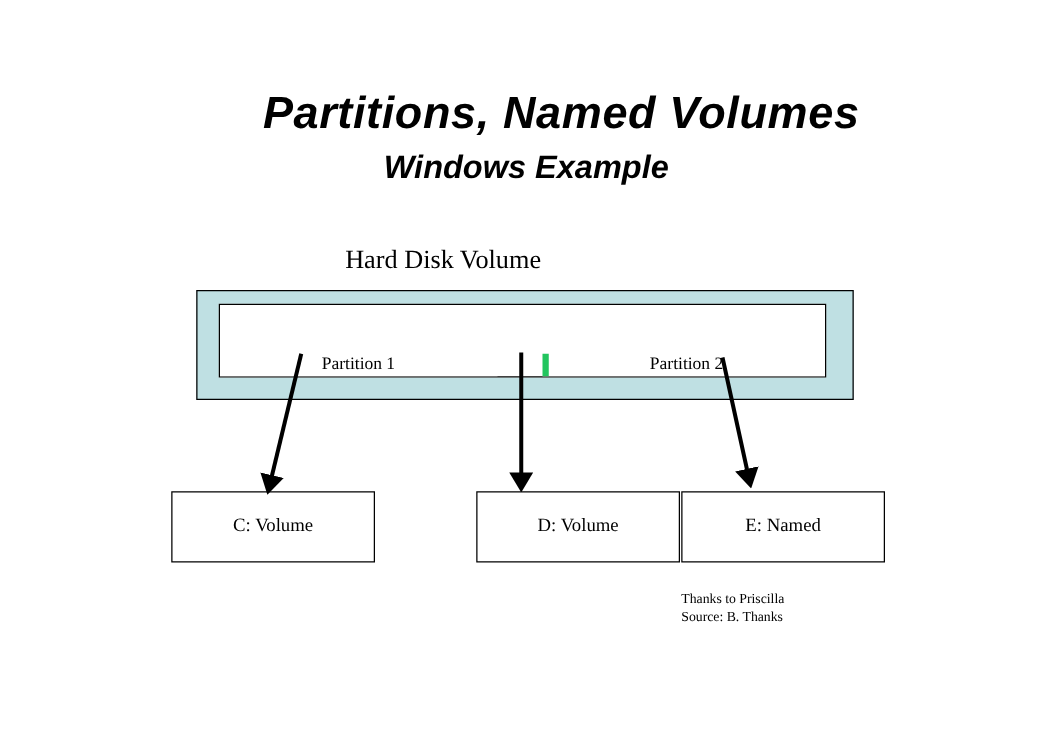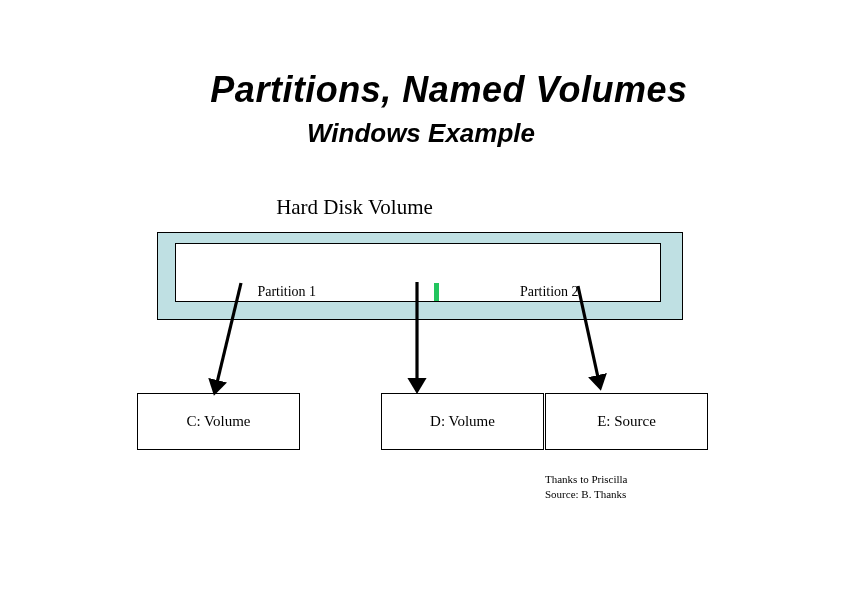--- a/index.html
+++ b/index.html
@@ -161,21 +161,21 @@
 
   <div id="volume-container"></div>
 
   <div id="partition-strip">
     <div class="partition-cell">Partition 1</div>
     <div class="partition-cell">Partition 2</div>
   </div>
 
   <div class="volume-box" id="volume-box-0">C: Volume</div>
   <div class="volume-box" id="volume-box-1">D: Volume</div>
-  <div class="volume-box" id="volume-box-2">E: Source</div>
+  <div class="volume-box" id="volume-box-2">E: Named</div>
 
   <svg id="arrow-layer" viewBox="0 0 842 595" width="842" height="595">
     <defs>
       <marker id="arrowhead" markerWidth="5" markerHeight="6" refX="2.2" refY="3" orient="auto" markerUnits="strokeWidth">
         <path d="M0,0 L5,3 L0,6 z" fill="#000000"></path>
       </marker>
     </defs>
     <line x1="241" y1="283" x2="216" y2="387" stroke="#000000" stroke-width="3.2" marker-end="url(#arrowhead)"></line>
     <line x1="417" y1="282" x2="417" y2="385" stroke="#000000" stroke-width="3.2" marker-end="url(#arrowhead)"></line>
     <line x1="578" y1="286" x2="599" y2="382" stroke="#000000" stroke-width="3.2" marker-end="url(#arrowhead)"></line>

